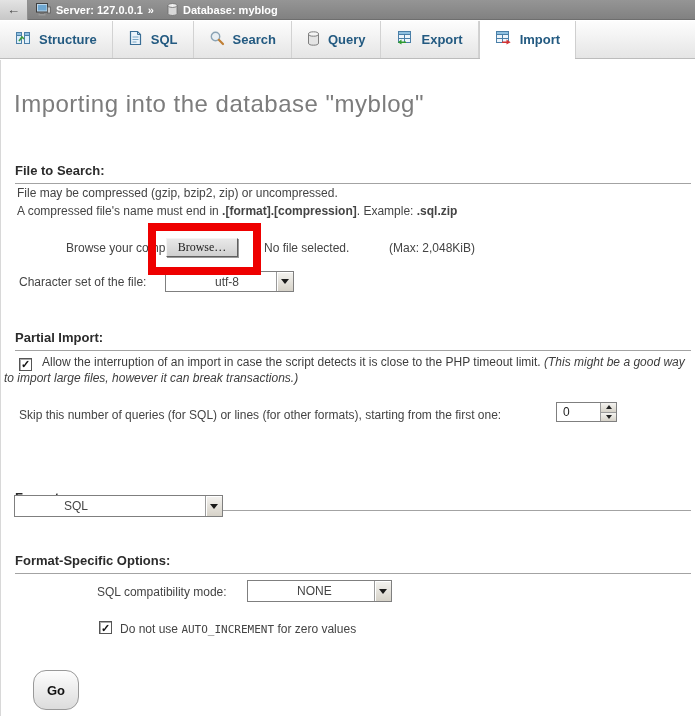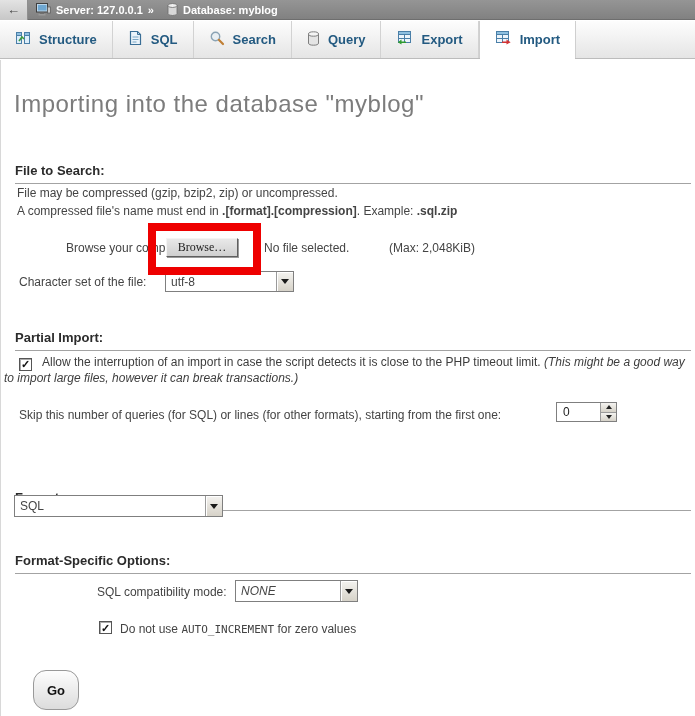--- a/index.html
+++ b/index.html
@@ -77,21 +77,21 @@
     background:linear-gradient(#e9e9e9,#cfcfcf);
     border:1px solid; border-color:#f4f4f4 #5f5f5f #5f5f5f #f4f4f4;
     box-shadow:1px 1px 0 #9a9a9a;
     font-size:12px; color:#222; font-family:Liberation Serif, serif;
     display:flex; align-items:center; justify-content:center; cursor:pointer;
   }
   .select {
     position:absolute; height:21px; background:#fff;
     border:1px solid #7f7f7f;
     display:flex; align-items:center;
-    font-size:12px; color:#444; cursor:pointer;
+    font-size:12px; color:#444; cursor:pointer;padding-left:44px;
   }
   .sel-val { padding-left:5px; flex:1; overflow:hidden; white-space:nowrap; }
   .sel-btn {
     flex:none; width:17px; align-self:stretch;
     background:linear-gradient(#f4f3f0,#d6d2c8);
     border-left:1px solid #9a9a9a;
     box-shadow:inset 1px 1px 0 #fff;
     display:flex; align-items:center; justify-content:center;
   }
   .tri-dn { width:0; height:0; border-left:4px solid transparent; border-right:4px solid transparent; border-top:5px solid #1a1a1a; }
@@ -272,21 +272,21 @@
   <div class="h2" style="top:408px;margin-top:22px;">Format:</div>
   <div class="select" style="left:13px; top:435px; width:209px; height:22px;">
     <span class="sel-val">SQL</span>
     <span class="sel-btn">
         <span class="tri-dn"></span>
       </span>
   </div>
 
   <div class="h2" style="top:493px;">Format-Specific Options:</div>
   <div class="txt" style="left:96px; top:525px;">SQL compatibility mode:</div>
-  <div class="select" style="left:234px; top:520px; width:123px; height:22px;font-style:italic;">
+  <div class="select" style="left:246px; top:520px; width:145px; height:22px;">
     <span class="sel-val">NONE</span>
     <span class="sel-btn">
         <span class="tri-dn"></span>
       </span>
   </div>
   <span class="cb checked" style="left:98px; top:561px;"></span>
   <div class="txt" style="left:119px; top:562px;"><span>Do not use </span><code class="mono">AUTO_INCREMENT</code><span> for zero values</span></div>
 
   <button class="go-btn">Go</button>
 </div>

